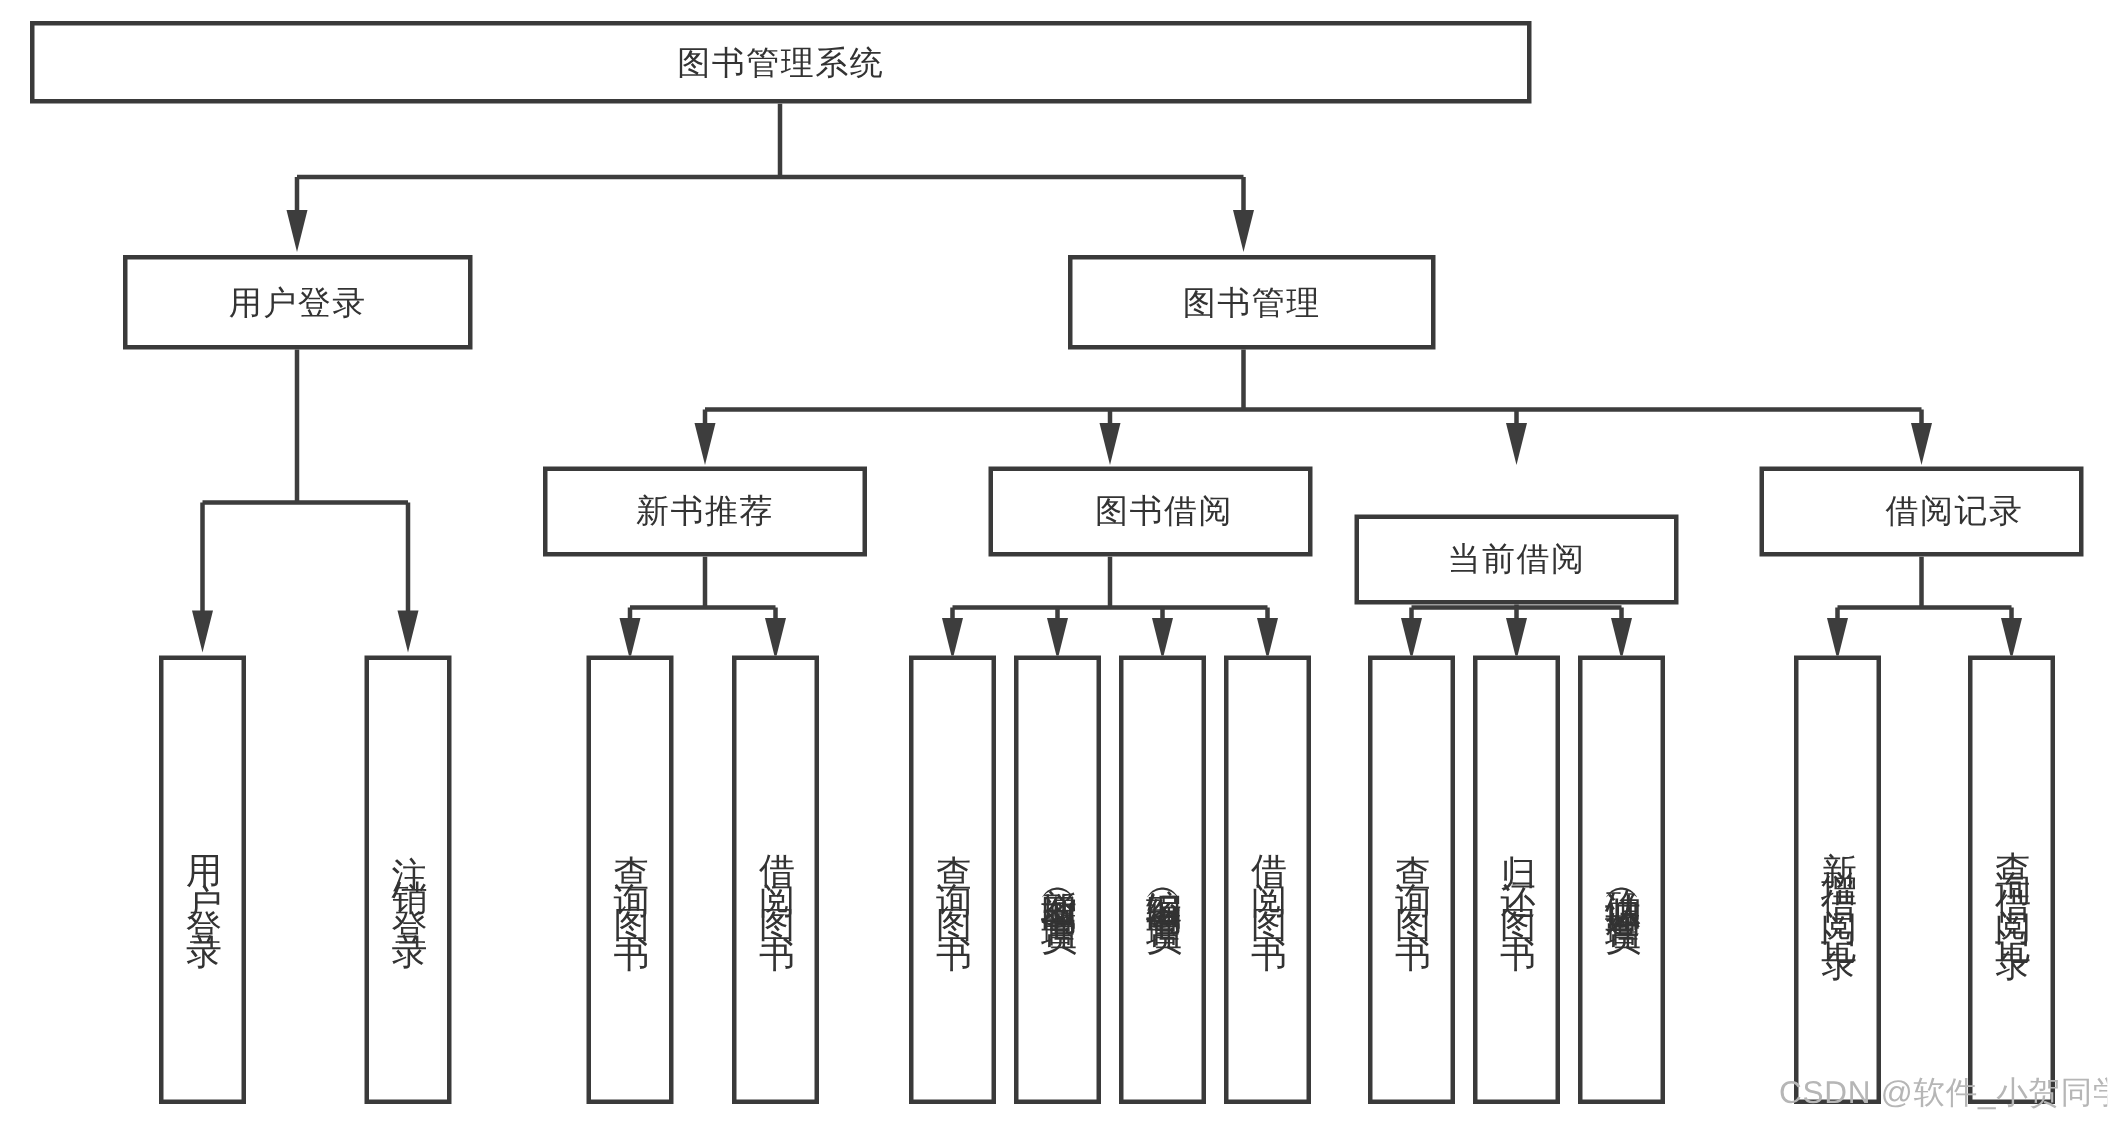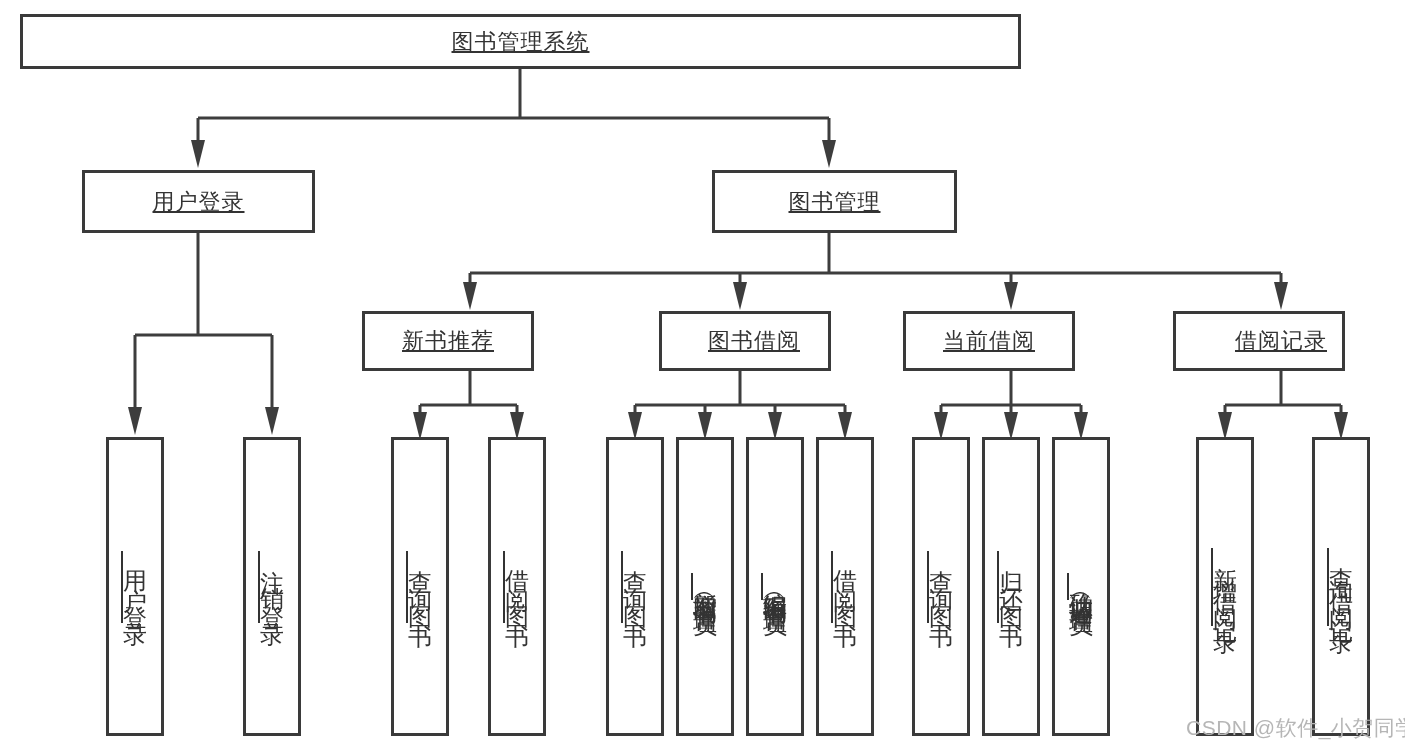--- a/index.html
+++ b/index.html
@@ -19,30 +19,29 @@
   .box {
     position: absolute;
     background: #ffffff;
     border: 3px solid #3a3a3a;
     box-sizing: border-box;
     display: flex;
     align-items: center;
     justify-content: center;
     color: #333333;
     z-index: 2;
-    text-decoration: underline;
   }
   .h-label { font-size: 22px; letter-spacing: 1px; }
   .root-box   { left: 20px;   top: 14px;  width: 1001px; height: 55px; }
   .lvl2-a     { left: 82px;   top: 170px; width: 233px;  height: 63px; }
   .lvl2-b     { left: 712px;  top: 170px; width: 245px;  height: 63px; }
-  .lvl3       { top: 311px; width: 172px; height: 60px; }
+  .lvl3       { top: 311px; width: 216px; height: 60px; }
   .s0 { left: 362px; }
   .s1 { left: 659px; padding-left: 18px; }
-  .s2 { left: 903px; }
+  .s2 { left: 903px; margin-top: 32px; }
   .s3 { left: 1173px; padding-left: 44px; }
   .leaf {
     top: 437px;
     width: 58px;
     height: 299px;
     writing-mode: vertical-rl;
     font-size: 24px;
   }
   .v4 { letter-spacing: 18px; }
   .v6 { letter-spacing: 13px; }

